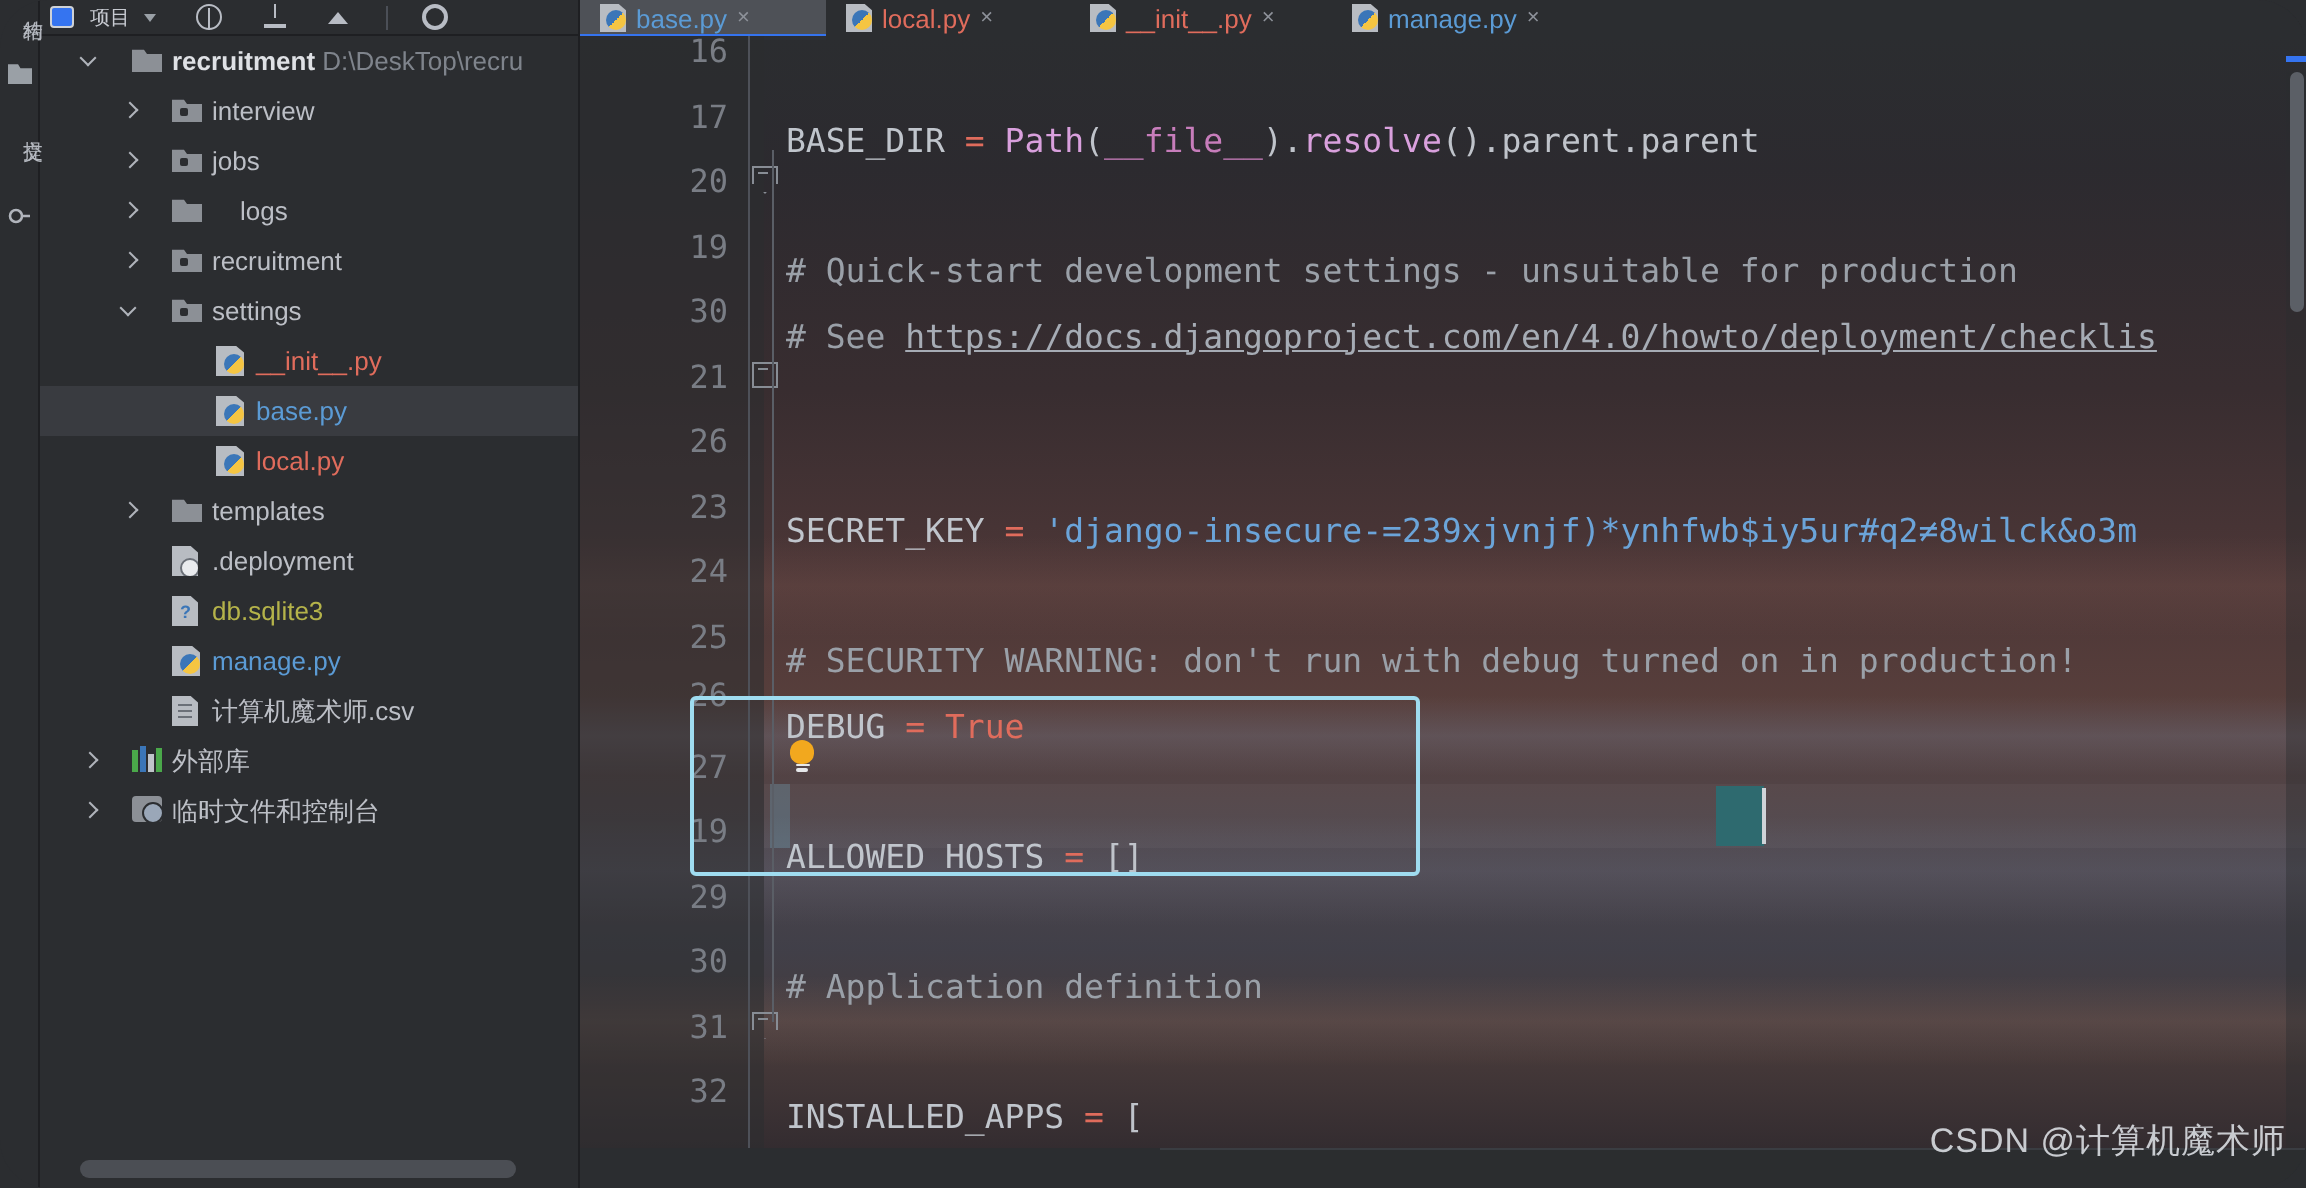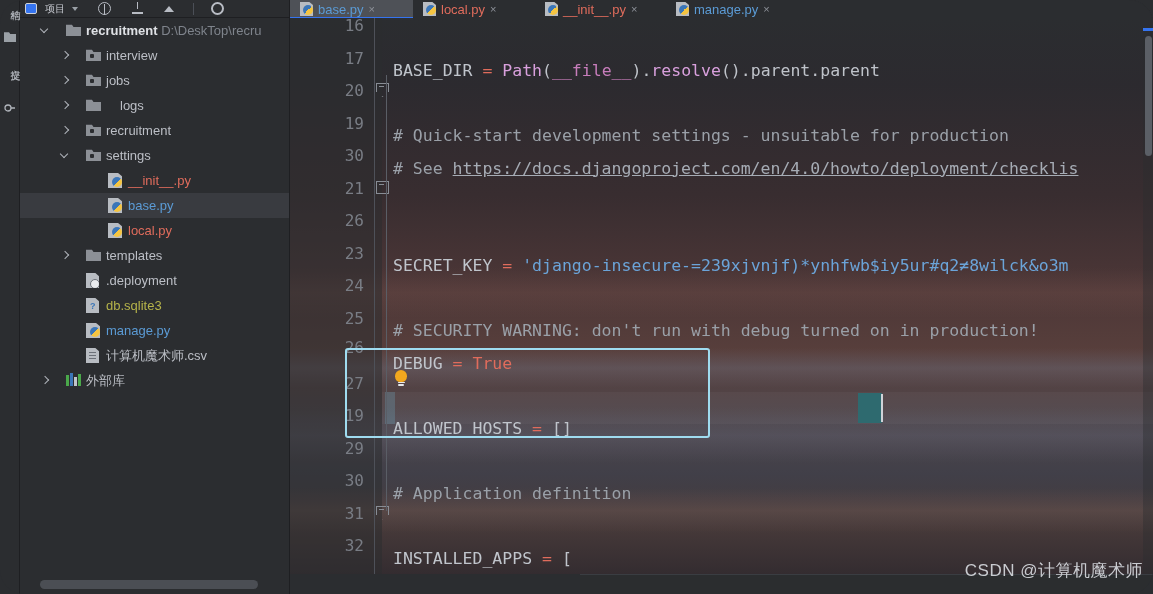--- a/index.html
+++ b/index.html
@@ -398,20 +398,25 @@
           <div class="lbl blue" style="left: 86px;">manage.py</div>
         </div>
         <div class="row" style="top: 325px; position: absolute; left: 0px; right: 0px;">
           <div class="ficon doc csv" style="left: 66px; top: 5px;"></div>
           <div class="lbl plain" style="left: 86px;">计算机魔术师.csv</div>
         </div>
         <div class="row" style="top: 350px; position: absolute; left: 0px; right: 0px;">
           <div class="arrow" style="left: 20px; top: 8px;"></div>
           <div class="ficon bars" style="left: 46px; top: 5px;"></div>
           <div class="lbl" style="left: 66px;">外部库</div>
+        </div>
+        <div class="row" style="top: 375px; position: absolute; left: 0px; right: 0px;">
+          <div class="arrow" style="left: 20px; top: 8px;"></div>
+          <div class="ficon term" style="left: 46px; top: 5px;"></div>
+          <div class="lbl" style="left: 66px;">临时文件和控制台</div>
         </div>
       </div>
 
     <div class="hscroll-track"></div>
     <div class="hscroll"></div>
   </div>
 
   <div class="sidesplit"></div>
 
   <div class="editor">

